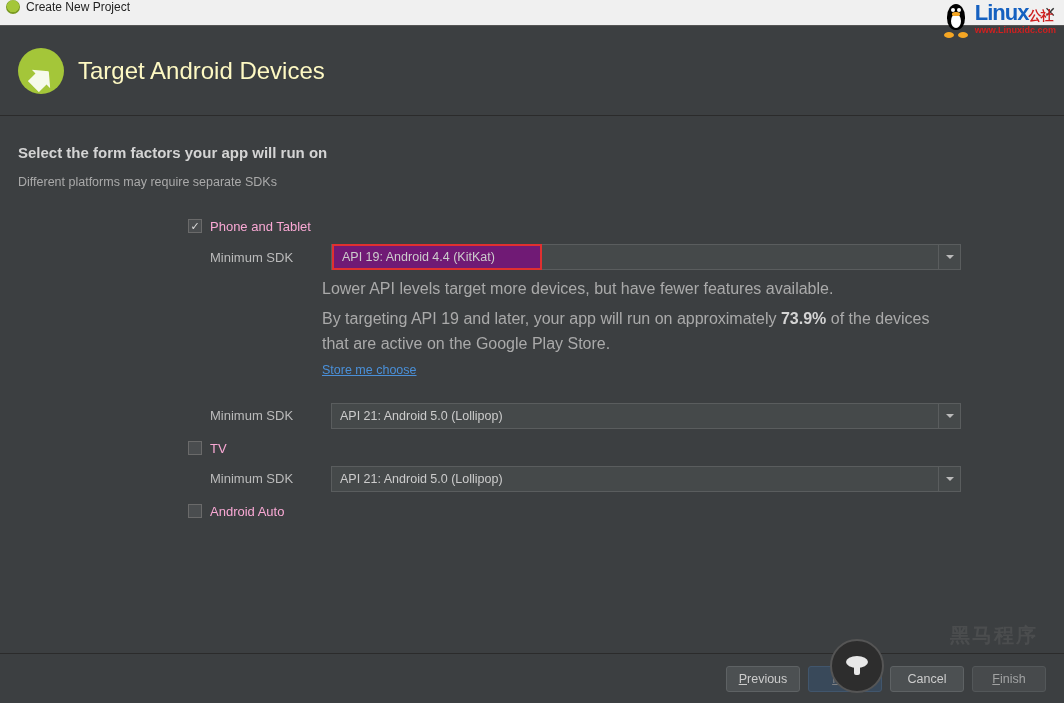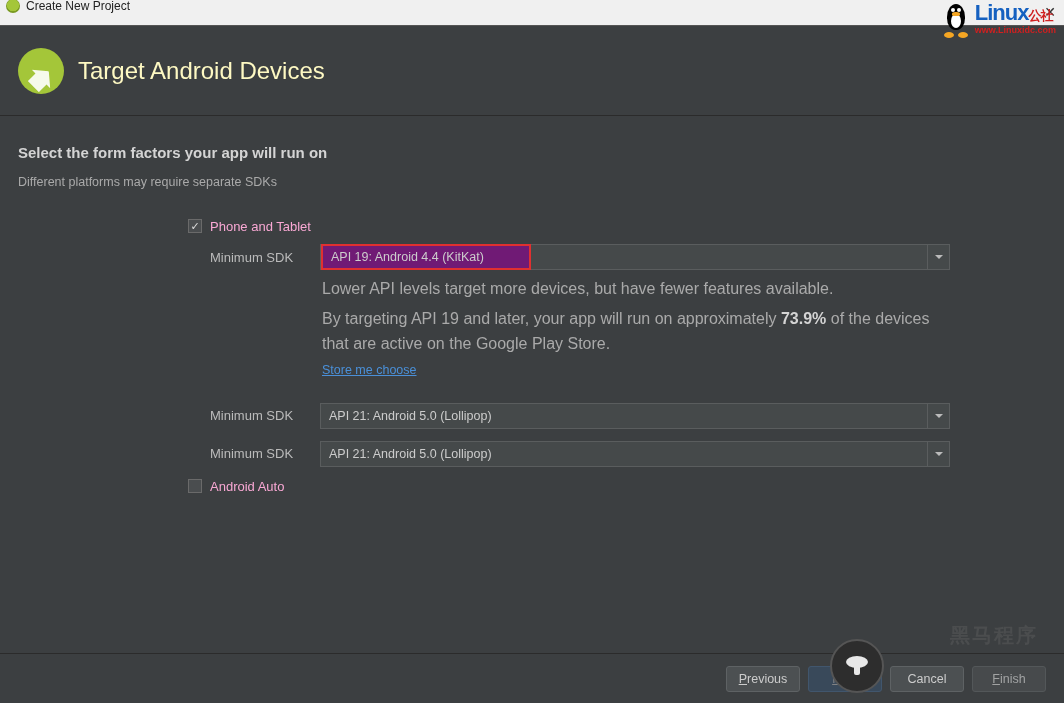--- a/index.html
+++ b/index.html
@@ -9,22 +9,22 @@
     font-family: "Segoe UI", Tahoma, sans-serif;
     font-size: 13px;
     color: #bbbbbb;
     position: relative;
     overflow: hidden;
   }
   .titlebar {
     height: 26px;
     background: #f0f0f0;
     display: flex;
-    align-items: flex-end;
-    padding: 12px 6px;
+    align-items: flex-start;
+    padding: 0 6px;
     font-size: 12px;
     color: #222;
     border-bottom: 1px solid #555;
     position: relative;
   }
   .titlebar .app-icon {
     width: 14px; height: 14px;
     background: radial-gradient(circle at 50% 45%, #a4c639 55%, #7a9a22 60%);
     border-radius: 50%;
     margin-right: 6px;
@@ -108,21 +108,21 @@
     margin-bottom: 6px;
   }
   .sdk-label {
     width: 110px;
     text-align: left;
     font-size: 13px;
     color: #bbb;
     margin-left: 0;
     padding-right: 8px;
   }
-  .factor-block .sdk-row { padding-left: 0; }
+  .factor-block .sdk-row { padding-left: 0; gap: 11px; }
   .factor-indent { margin-left: 22px; }
   .dropdown {
     flex: 1;
     max-width: 630px;
     height: 26px;
     background: #45494a;
     border: 1px solid #5a5d5e;
     display: flex;
     align-items: center;
     padding: 0 8px;
@@ -317,20 +317,24 @@
         <span class="sdk-label">Minimum SDK</span>
         <div class="dropdown">
           <span>API 21: Android 5.0 (Lollipop)</span>
           <span class="arrow"></span>
         </div>
       </div>
     </div>
   </div>
 
   <div class="factor-block">
+    <div class="chk-row">
+      <span class="chk"></span>
+      <span>TV</span>
+    </div>
     <div class="factor-indent">
       <div class="sdk-row">
         <span class="sdk-label">Minimum SDK</span>
         <div class="dropdown">
           <span>API 21: Android 5.0 (Lollipop)</span>
           <span class="arrow"></span>
         </div>
       </div>
     </div>
   </div>

